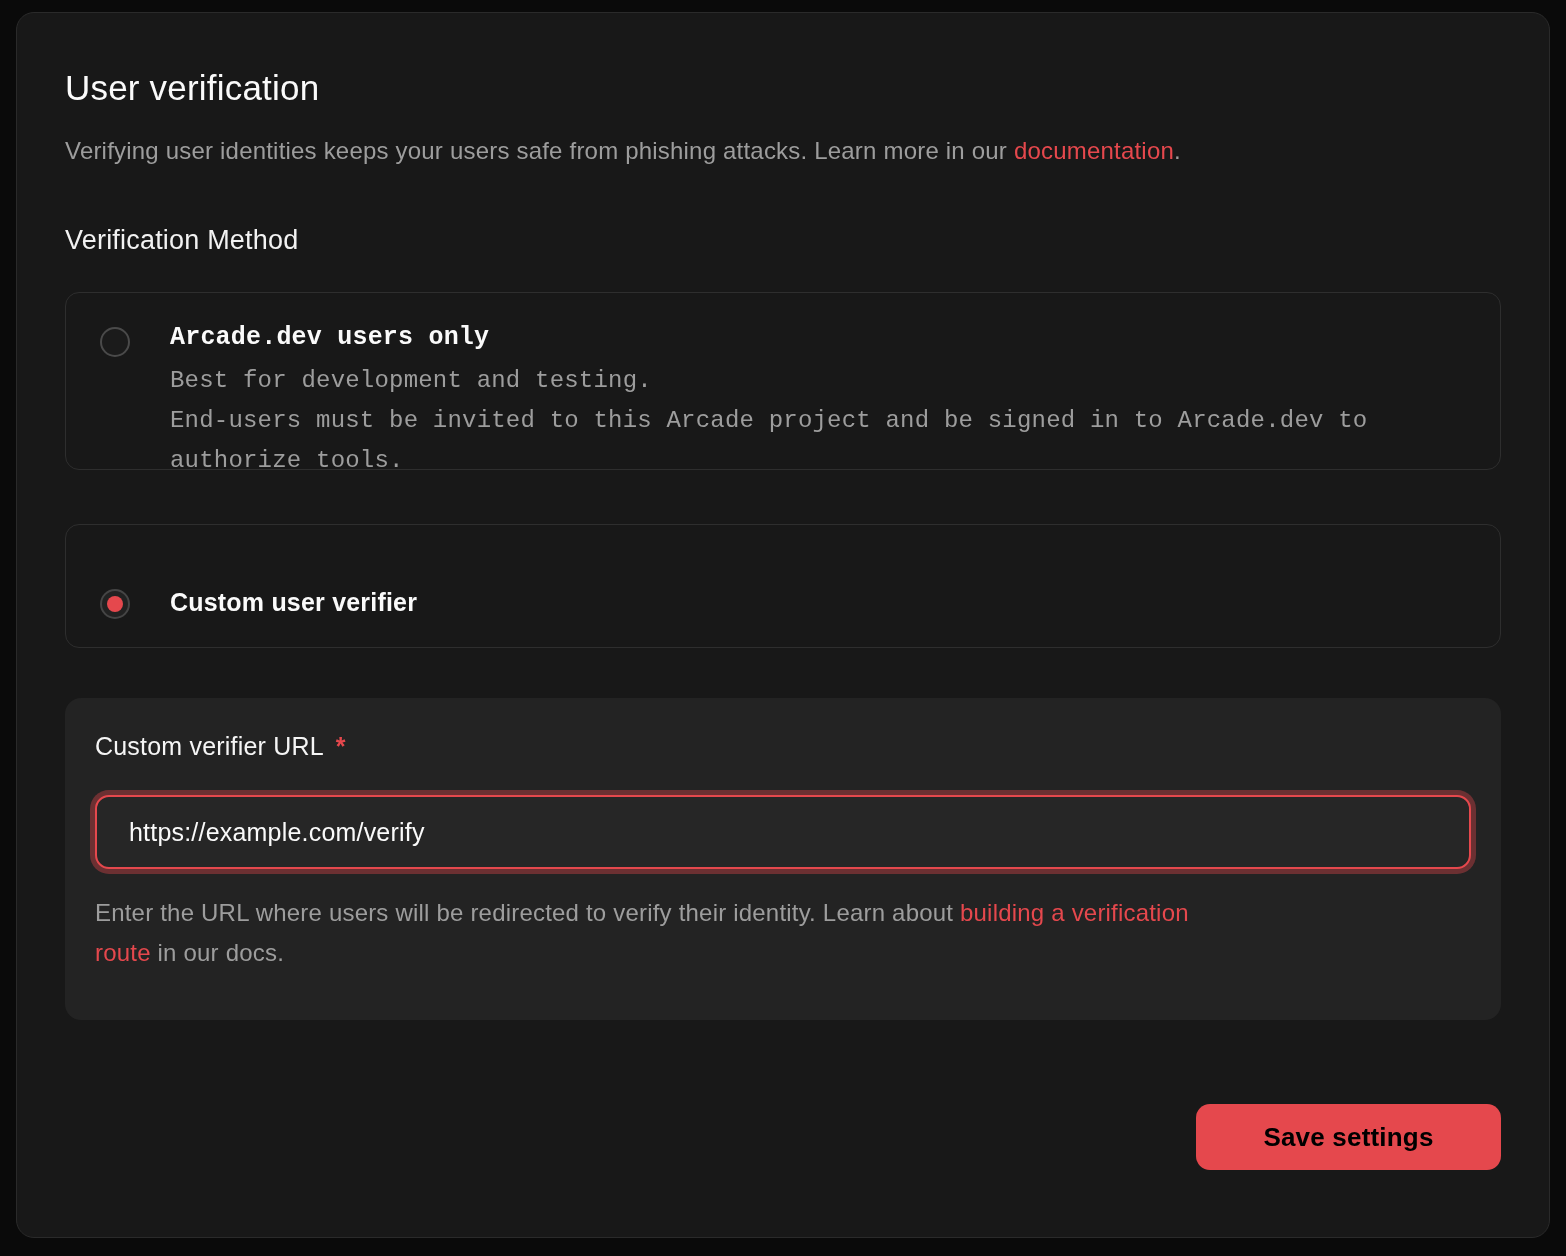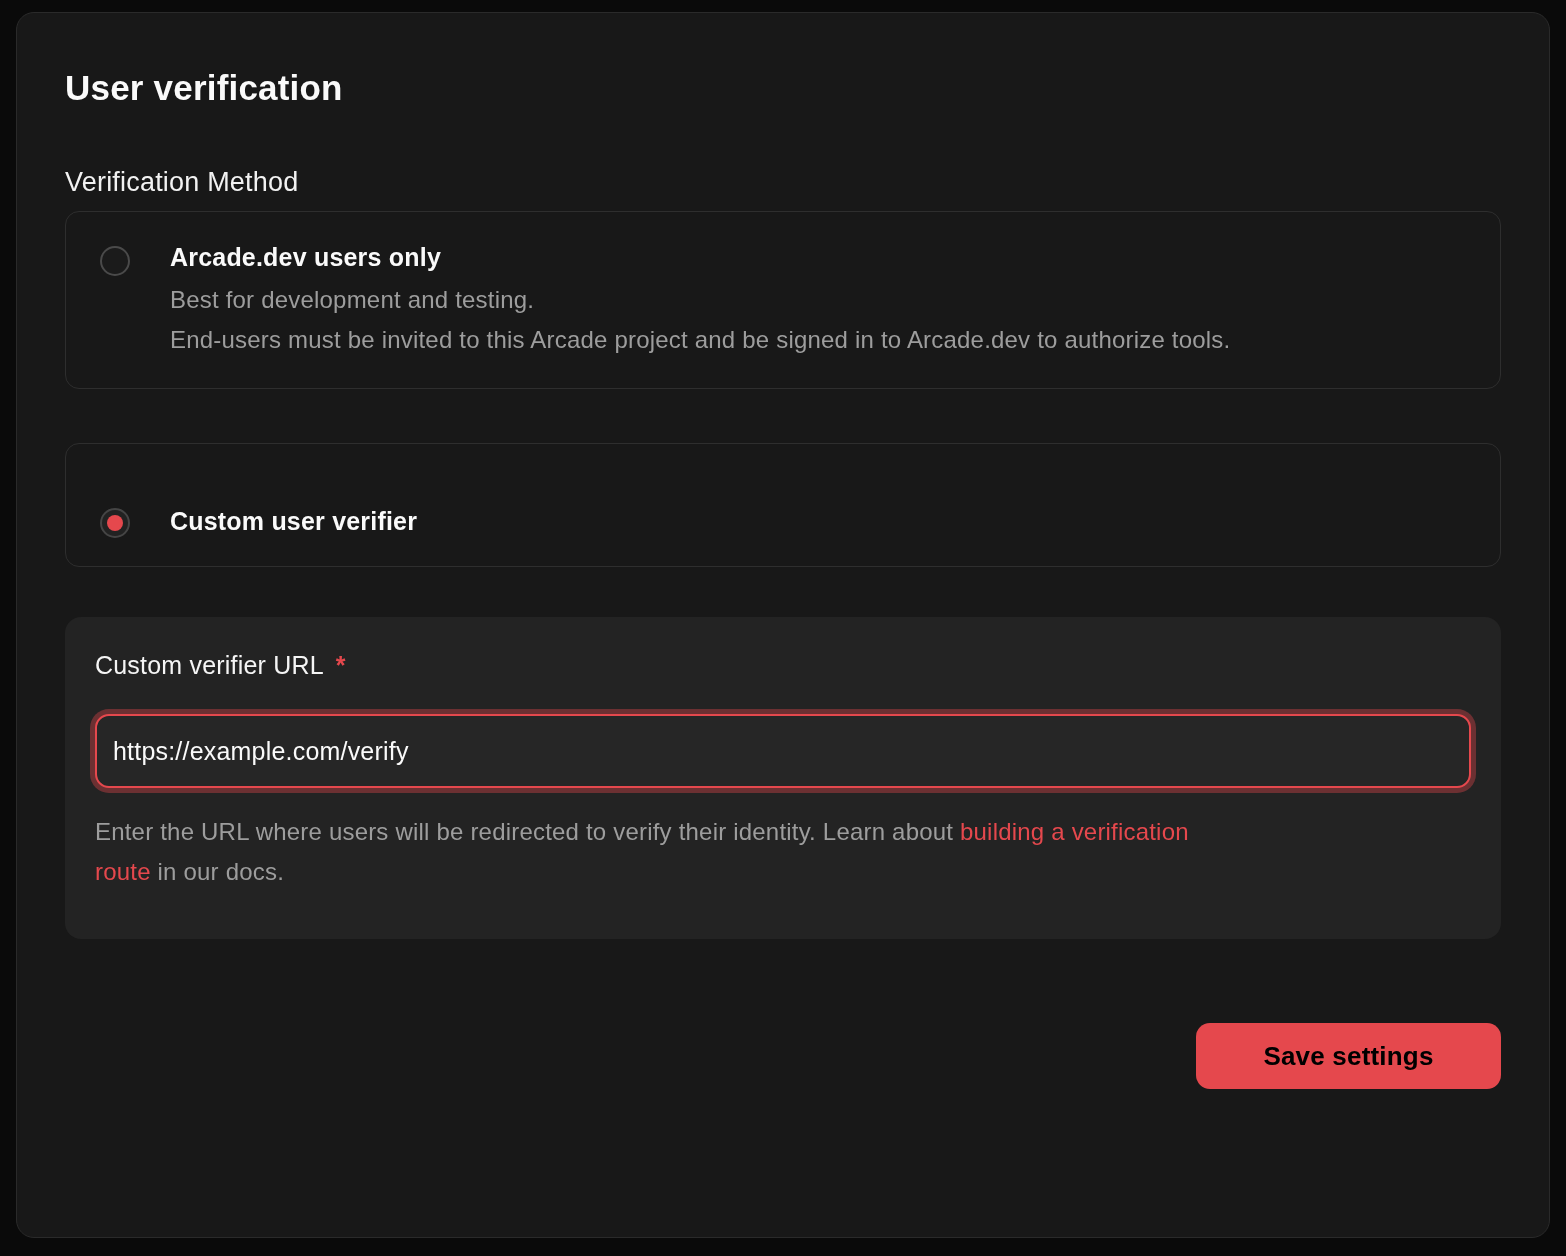--- a/index.html
+++ b/index.html
@@ -13,21 +13,21 @@
     position: absolute;
     left: 16px; top: 12px;
     width: 1534px; height: 1226px;
     background: #181818;
     border: 1px solid #2a2a2a;
     border-radius: 18px;
     padding: 54px 48px 0 48px;
   }
   .page-title {
     font-size: 35px;
-    font-weight: 700;
+    font-weight: 400;
     color: #fafafa;
     line-height: 42px;
     letter-spacing: 0.2px;
   }
   .page-subtitle {
     margin-top: 26px;
     font-size: 24px;
     line-height: 32px;
     color: #9d9d9d;
     letter-spacing: 0.2px;
@@ -46,21 +46,21 @@
   }
   .option-card {
     border: 1px solid #2e2e2e;
     border-radius: 14px;
     background: transparent;
     display: flex;
     align-items: flex-start;
     padding: 28px 34px;
     cursor: pointer;
   }
-  .option-card.first { margin-top: 12px; height: 178px; }
+  .option-card.first { margin-top: 35px; height: 178px; font-family: Liberation Mono, monospace; }
   .option-card.second { margin-top: 54px; height: 124px; align-items: flex-end; }
   .radio {
     width: 30px; height: 30px;
     border-radius: 50%;
     border: 2px solid #4a4a4a;
     background: #1b1b1b;
     margin-top: 6px;
     flex: 0 0 auto;
     position: relative;
     cursor: pointer;
@@ -116,21 +116,21 @@
     height: 74px;
     background: #262626;
     border: 2px solid #e5484d;
     box-shadow: 0 0 0 5px rgba(229, 72, 77, 0.38);
     border-radius: 14px;
     outline: none;
     color: #fafafa;
     font-family: "Liberation Sans", sans-serif;
     font-size: 25px;
     letter-spacing: 0.2px;
-    padding: 0 16px;
+    padding: 0 32px;
   }
   .help-text {
     margin-top: 24px;
     font-size: 24px;
     line-height: 40px;
     color: #9d9d9d;
     letter-spacing: 0.2px;
   }
   .actions-row {
     margin-top: 84px;
@@ -152,20 +152,21 @@
     padding: 0 56px;
   }
 </style>
 </head>
 <body>
 
 <div class="page-card">
 
   <h1 class="page-title">User verification</h1>
 
+  <p class="page-subtitle"><span>Verifying user identities keeps your users safe from phishing attacks. Learn more in our </span><span class="link">documentation</span><span>.</span></p>
 
   <h2 class="section-heading">Verification Method</h2>
 
   <div class="option-card first">
     <div class="radio"></div>
     <div class="option-body">
       <div class="option-label">Arcade.dev users only</div>
       <div class="option-desc">
         <div>Best for development and testing.</div>
         <div>End-users must be invited to this Arcade project and be signed in to Arcade.dev to authorize tools.</div>

